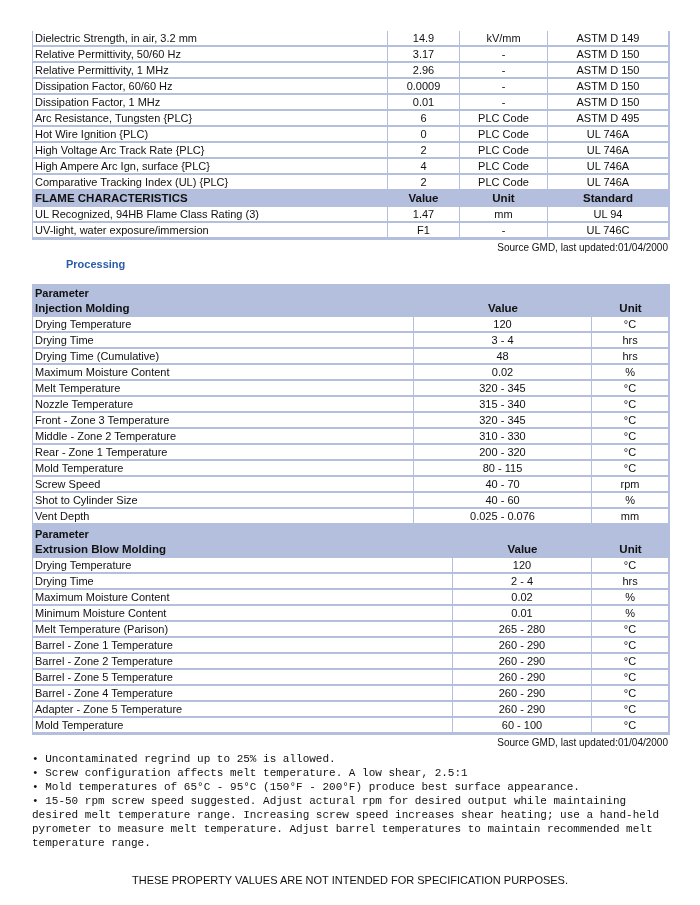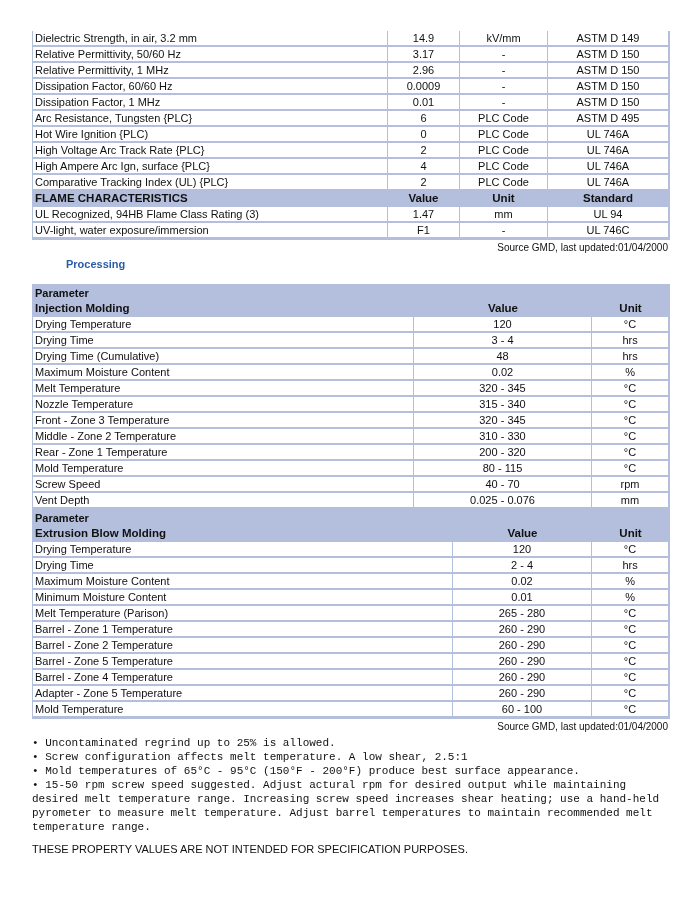--- a/index.html
+++ b/index.html
@@ -12,21 +12,21 @@
   tr.hdr td.c { text-align:center; }
   .t1 { border:1px solid #b4bfdd; border-top:none; }
   .source { text-align:right; font-size:10px; line-height:14px; height:14px; margin-top:1px; }
   .section { color:#2a5ca8; font-weight:bold; font-size:11px; margin:2px 0 0 0; height:14px; line-height:14px;padding-left:34px; }
   .gap { height:13px; }
   .t2 { border:1px solid #b4bfdd; }
   tr.ph td { background:#b4bfdd; font-weight:bold; border-right:none; border-bottom:none; height:16px; line-height:16px; }
   tr.ph2 td { background:#b4bfdd; font-weight:bold; border-right:none; height:14px; }
   .notes { margin-top:2px; font-size:11px; line-height:14px;font-family:Liberation Mono, monospace; }
   .notes p { margin:0; }
-  .disclaimer { margin-top:9px; font-size:11px; }
+  .disclaimer { margin-top:24px; font-size:11px;text-align:center; }
 </style>
 </head>
 <body>
 
 <div class="wrap">
 
   <table class="t1">
     <colgroup>
         <col style="width:355px">
         <col style="width:72px">
@@ -181,20 +181,25 @@
         </tr>
         <tr>
           <td>Mold Temperature</td>
           <td class="c">80 - 115</td>
           <td class="c">°C</td>
         </tr>
         <tr>
           <td>Screw Speed</td>
           <td class="c">40 - 70</td>
           <td class="c">rpm</td>
+        </tr>
+        <tr>
+          <td>Shot to Cylinder Size</td>
+          <td class="c">40 - 60</td>
+          <td class="c">%</td>
         </tr>
         <tr>
           <td>Vent Depth</td>
           <td class="c">0.025 - 0.076</td>
           <td class="c">mm</td>
         </tr>
       </tbody>
   </table>
   <table class="t2" style="border-top:none">
     <colgroup>

